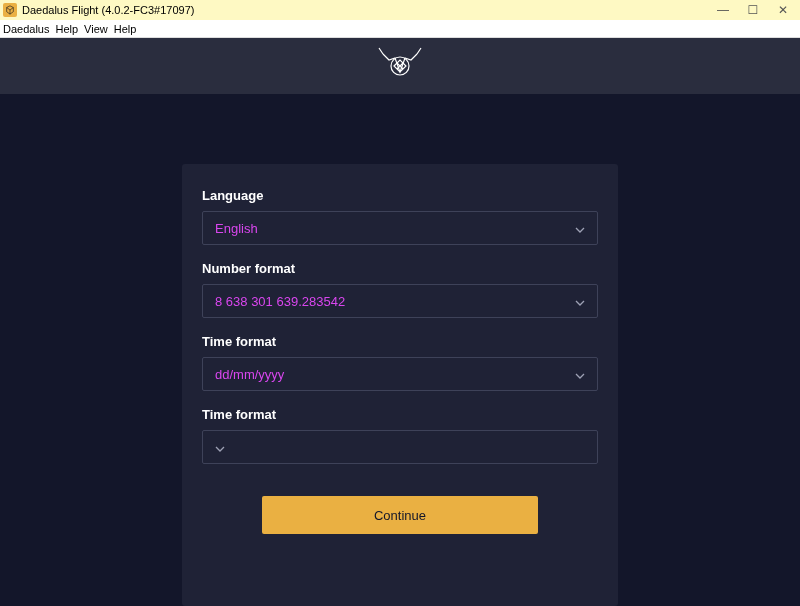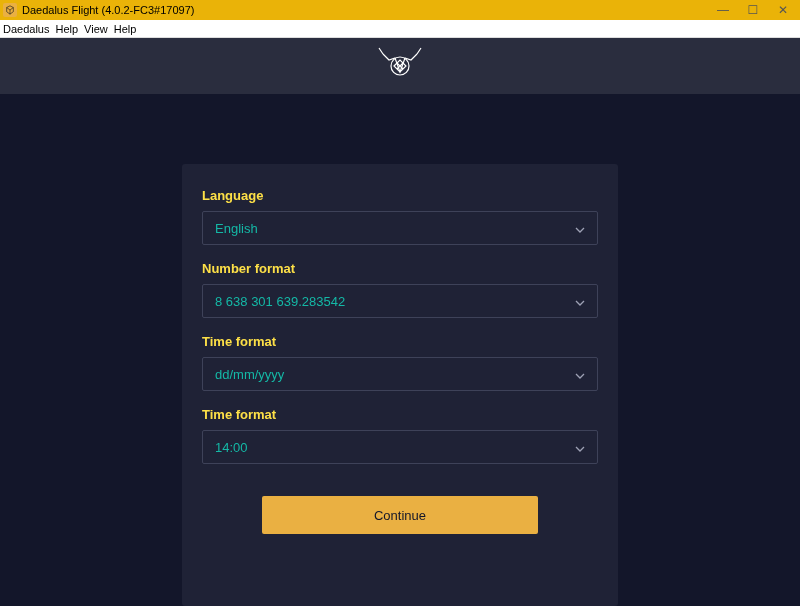--- a/index.html
+++ b/index.html
@@ -1,19 +1,19 @@
 <!DOCTYPE html>
 <html><head>
 <meta charset="utf-8">
 <style>
   * { box-sizing: border-box; margin: 0; padding: 0; }
   html, body { width: 800px; height: 606px; font-family: -apple-system, Segoe UI, Arial, sans-serif; background: #13162a; color: #fff; }
   .titlebar {
     height: 20px;
-    background: #eab308;
+    background: #fef9c3;
     display: flex;
     align-items: center;
     padding: 0 3px;
     color: #000;
     font-size: 11px;
   }
   .titlebar .app-icon {
     width: 14px; height: 14px;
     background: #eab042;
     display: inline-flex; align-items: center; justify-content: center;
@@ -57,33 +57,33 @@
     border-radius: 3px;
     padding: 24px 0 28px 0;
     display: flex;
     flex-direction: column;
     align-items: center;
   }
   .field-group { width: 396px; margin-bottom: 16px; }
   .field-label {
     font-size: 13px;
     font-weight: 600;
-    color: #fde047;
+    color: #ffffff;
     margin-bottom: 8px;
   }
   .select-box {
     height: 34px;
     border: 1px solid #3e4259;
     border-radius: 2px;
     background: transparent;
     display: flex;
     align-items: center;
     padding: 0 12px;
     font-size: 13px;
-    color: #14b8a6;
+    color: #d946ef;
     cursor: pointer;
     position: relative;
   }
   .select-box .value { flex: 1; }
   .select-box .chev svg { stroke: #9ea1b5; }
   .continue-btn {
     width: 276px;
     height: 38px;
     background: #eab042;
     color: #13162a;
@@ -164,21 +164,20 @@
           <svg width="10" height="6" viewBox="0 0 10 6">
               <path d="M1 1 L5 5 L9 1" fill="none" stroke-width="1.3"></path>
             </svg>
         </span>
       </div>
     </div>
 
     <div class="field-group">
       <div class="field-label">Time format</div>
       <div class="select-box">
-        <span class="value">14:00</span>
         <span class="chev">
           <svg width="10" height="6" viewBox="0 0 10 6">
               <path d="M1 1 L5 5 L9 1" fill="none" stroke-width="1.3"></path>
             </svg>
         </span>
       </div>
     </div>
 
     <button class="continue-btn">Continue</button>
 

